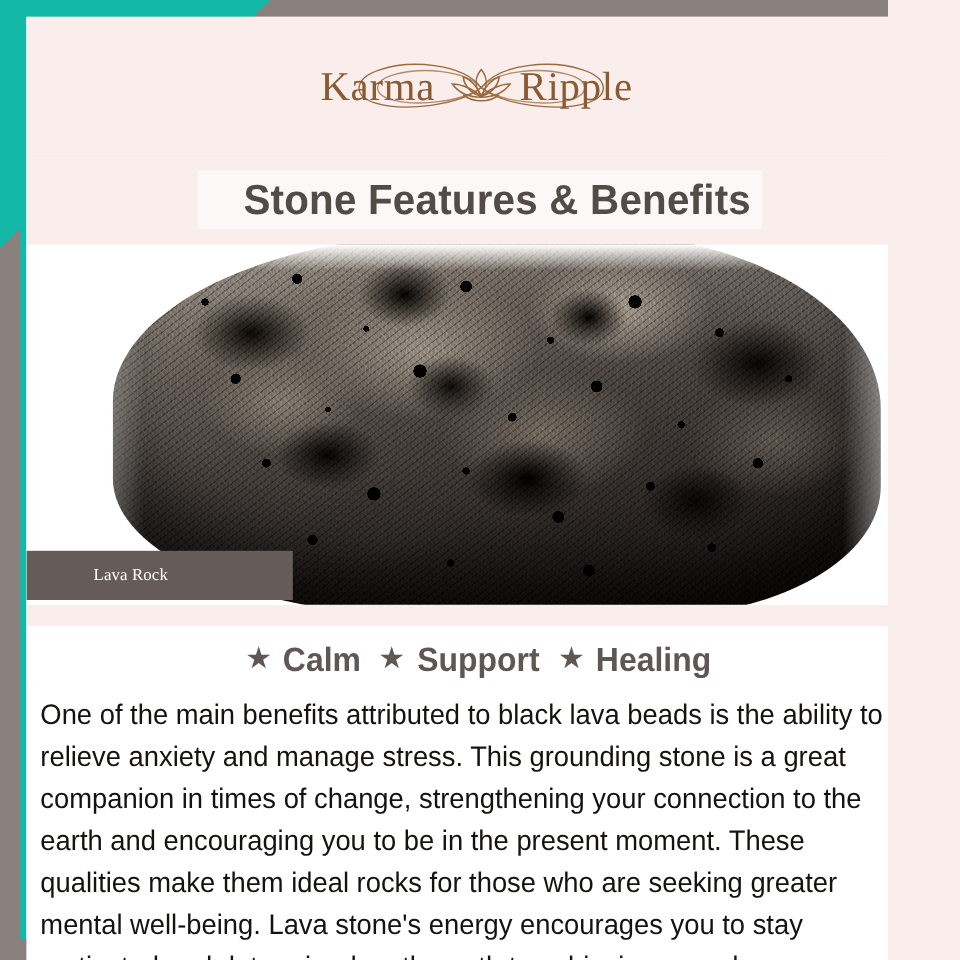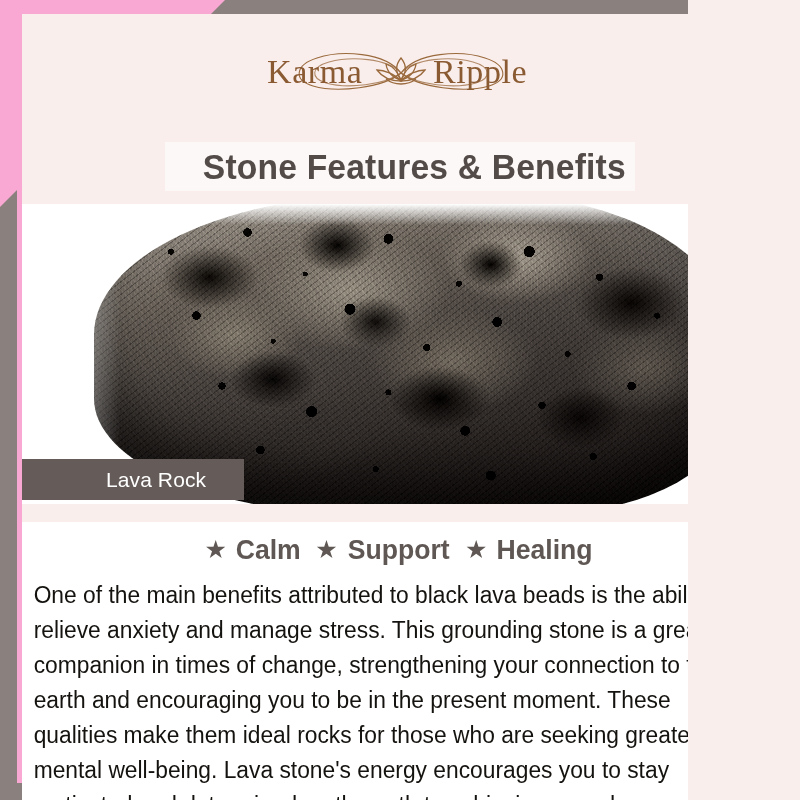--- a/index.html
+++ b/index.html
@@ -9,23 +9,23 @@
   body {
     width: 800px;
     height: 800px;
     overflow: hidden;
     font-family: "Liberation Sans", sans-serif;
     background: #faeeec;
   }
 
   #page {
     position: relative;
-    width: 688px;
+    width: 740px;
     height: 800px;
-    background: #f9a8d4;
+    background: #14b8a6;
     overflow: hidden;
   }
 
   
   .frame {
     position: absolute;
     background: #8a807d;
     pointer-events: none;
   }
   .frame-top {
@@ -203,25 +203,26 @@
     top: 255px;
     width: 222px;
     height: 41px;
     background: #655c59;
     display: flex;
     align-items: center;
     z-index: 4;
   }
   #caption-text {
     color: #ffffff;
-    font-size: 21px;
+    font-size: 14px;
     font-weight: 400;
-    padding-left: 84px;
+    padding-left: 56px;
     letter-spacing: .1px;
     white-space: nowrap;
+    font-family: Liberation Serif, serif;
   }
 
   
   #cream-strip {
     height: 18px;
     background: #faeeec;
   }
 
   
   #benefits {

